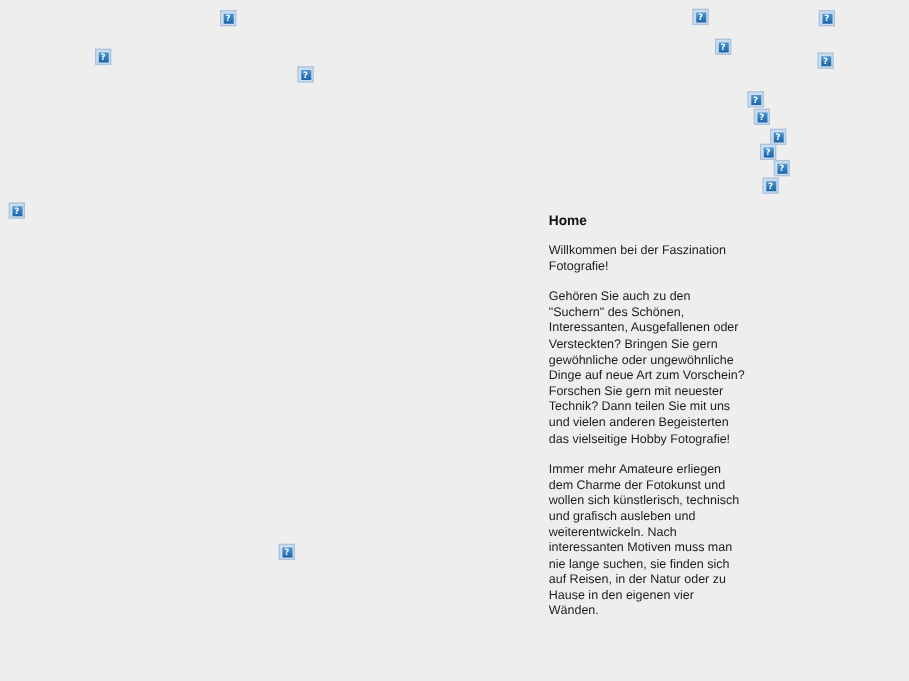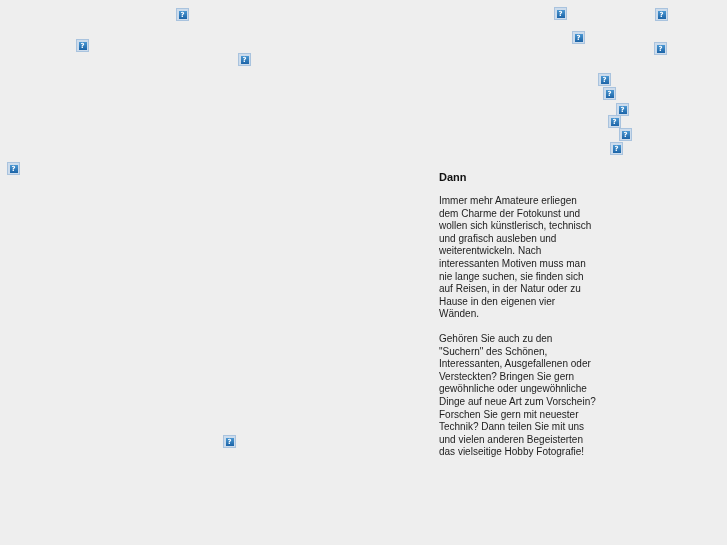--- a/index.html
+++ b/index.html
@@ -113,36 +113,38 @@
       <span class="q">?</span>
     </div>
   <div class="broken" style="left:619px;top:128px">
       <span class="q">?</span>
     </div>
   <div class="broken" style="left:610px;top:142px">
       <span class="q">?</span>
     </div>
 
   <div class="content">
-    <h1>Dann</h1>
+    <h1>Home</h1>
+    <p>Willkommen bei der Faszination
+Fotografie!</p>
+    <p>Gehören Sie auch zu den
+"Suchern" des Schönen,
+Interessanten, Ausgefallenen oder
+Versteckten? Bringen Sie gern
+gewöhnliche oder ungewöhnliche
+Dinge auf neue Art zum Vorschein?
+Forschen Sie gern mit neuester
+Technik? Dann teilen Sie mit uns
+und vielen anderen Begeisterten
+das vielseitige Hobby Fotografie!</p>
     <p>Immer mehr Amateure erliegen
 dem Charme der Fotokunst und
 wollen sich künstlerisch, technisch
 und grafisch ausleben und
 weiterentwickeln. Nach
 interessanten Motiven muss man
 nie lange suchen, sie finden sich
 auf Reisen, in der Natur oder zu
 Hause in den eigenen vier
 Wänden.</p>
-    <p>Gehören Sie auch zu den
-"Suchern" des Schönen,
-Interessanten, Ausgefallenen oder
-Versteckten? Bringen Sie gern
-gewöhnliche oder ungewöhnliche
-Dinge auf neue Art zum Vorschein?
-Forschen Sie gern mit neuester
-Technik? Dann teilen Sie mit uns
-und vielen anderen Begeisterten
-das vielseitige Hobby Fotografie!</p>
   </div>
 
 </div>
 
 </body></html>

